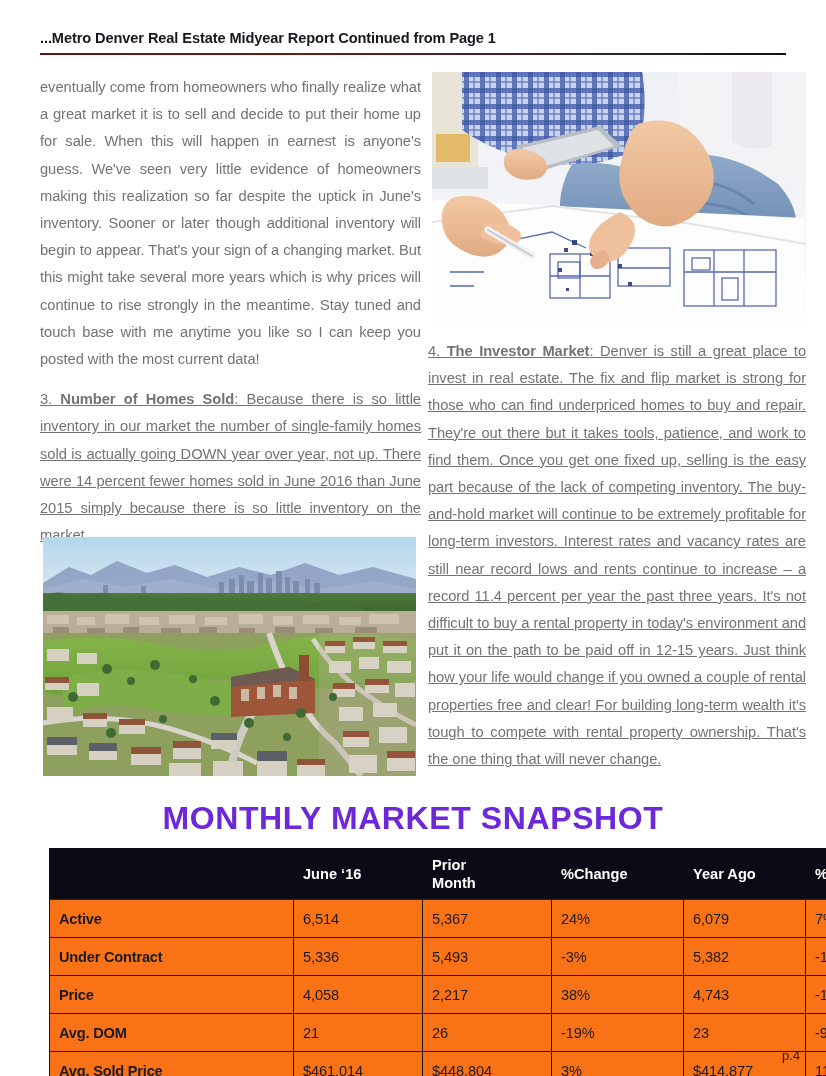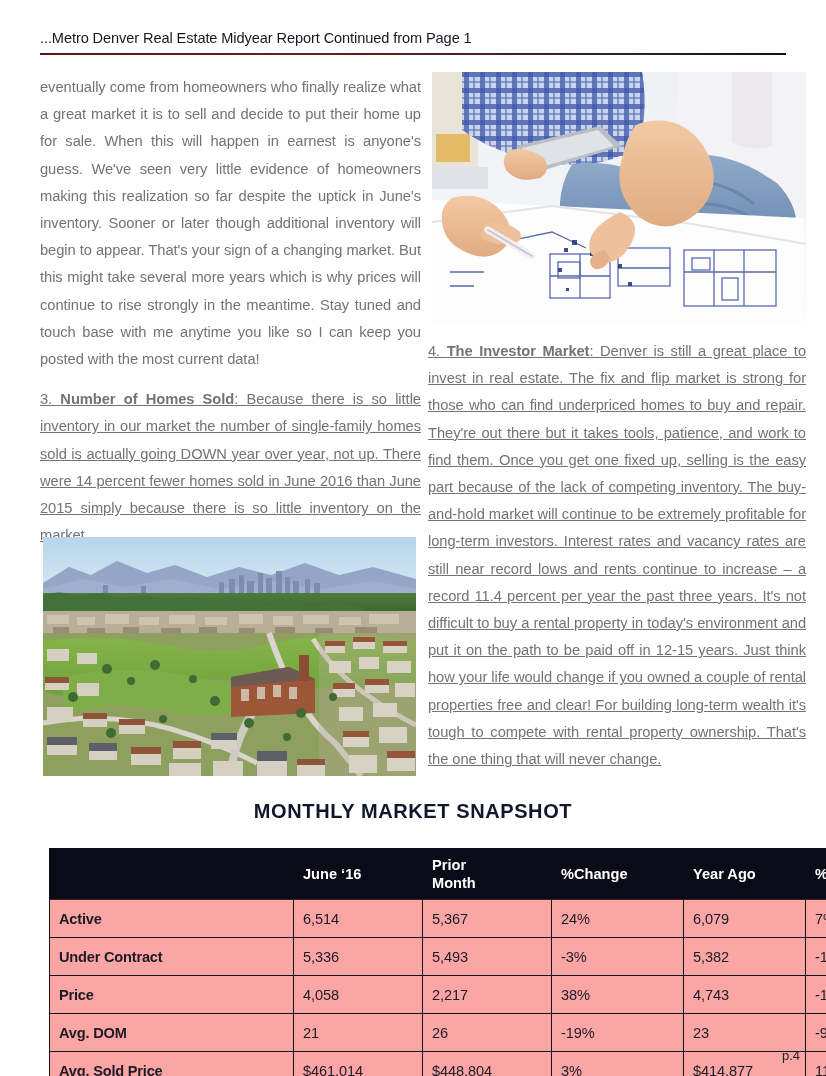--- a/index.html
+++ b/index.html
@@ -18,21 +18,21 @@
 
   
   .page-header {
     position: absolute;
     left: 40px;
     top: 30px;
     width: 746px;
   }
   .header-title {
     font-size: 14.6px;
-    font-weight: normal;
+    font-weight: bold;
     letter-spacing: -0.1px;
     color: #17171f;
     white-space: nowrap;
   }
   .header-rule {
     margin-top: 7px;
     height: 2px;
     background: linear-gradient(to right, #5c1714 0%, #6e1d18 35%, #2a2230 80%, #101018 100%);
   }
 
@@ -80,24 +80,24 @@
   }
   .photo svg { display: block; width: 100%; height: 100%; }
 
   
   .snapshot-title {
     position: absolute;
     left: 0;
     top: 800px;
     width: 826px;
     text-align: center;
-    font-size: 20px;
+    font-size: 32px;
     font-weight: bold;
     letter-spacing: 0.6px;
-    color: #0f172a;
+    color: #6d28d9;
   }
 
   
   .snapshot-table-wrap {
     position: absolute;
     left: 49px;
     top: 848px;
     width: 751px;
   }
   table.snapshot {
@@ -120,21 +120,21 @@
     padding: 3px 9px;
     line-height: 18px;
     border-color: #0b0b18;
     border-bottom-color: #3b2420;
   }
   table.snapshot thead th.hdr-blank { background: #0b0b18; }
   table.snapshot tbody td {
     height: 33px;
     padding: 2px 9px;
     color: #1b1b26;
-    background: #fca5a5;
+    background: #f97316;
     letter-spacing: -0.1px;
   }
   table.snapshot tbody td.rowlabel {
     font-weight: bold;
     letter-spacing: -0.2px;
   }
   .c0 { width: 225px; }
   .c1 { width: 110px; }
   .c2 { width: 110px; }
   .c3 { width: 113px; }

